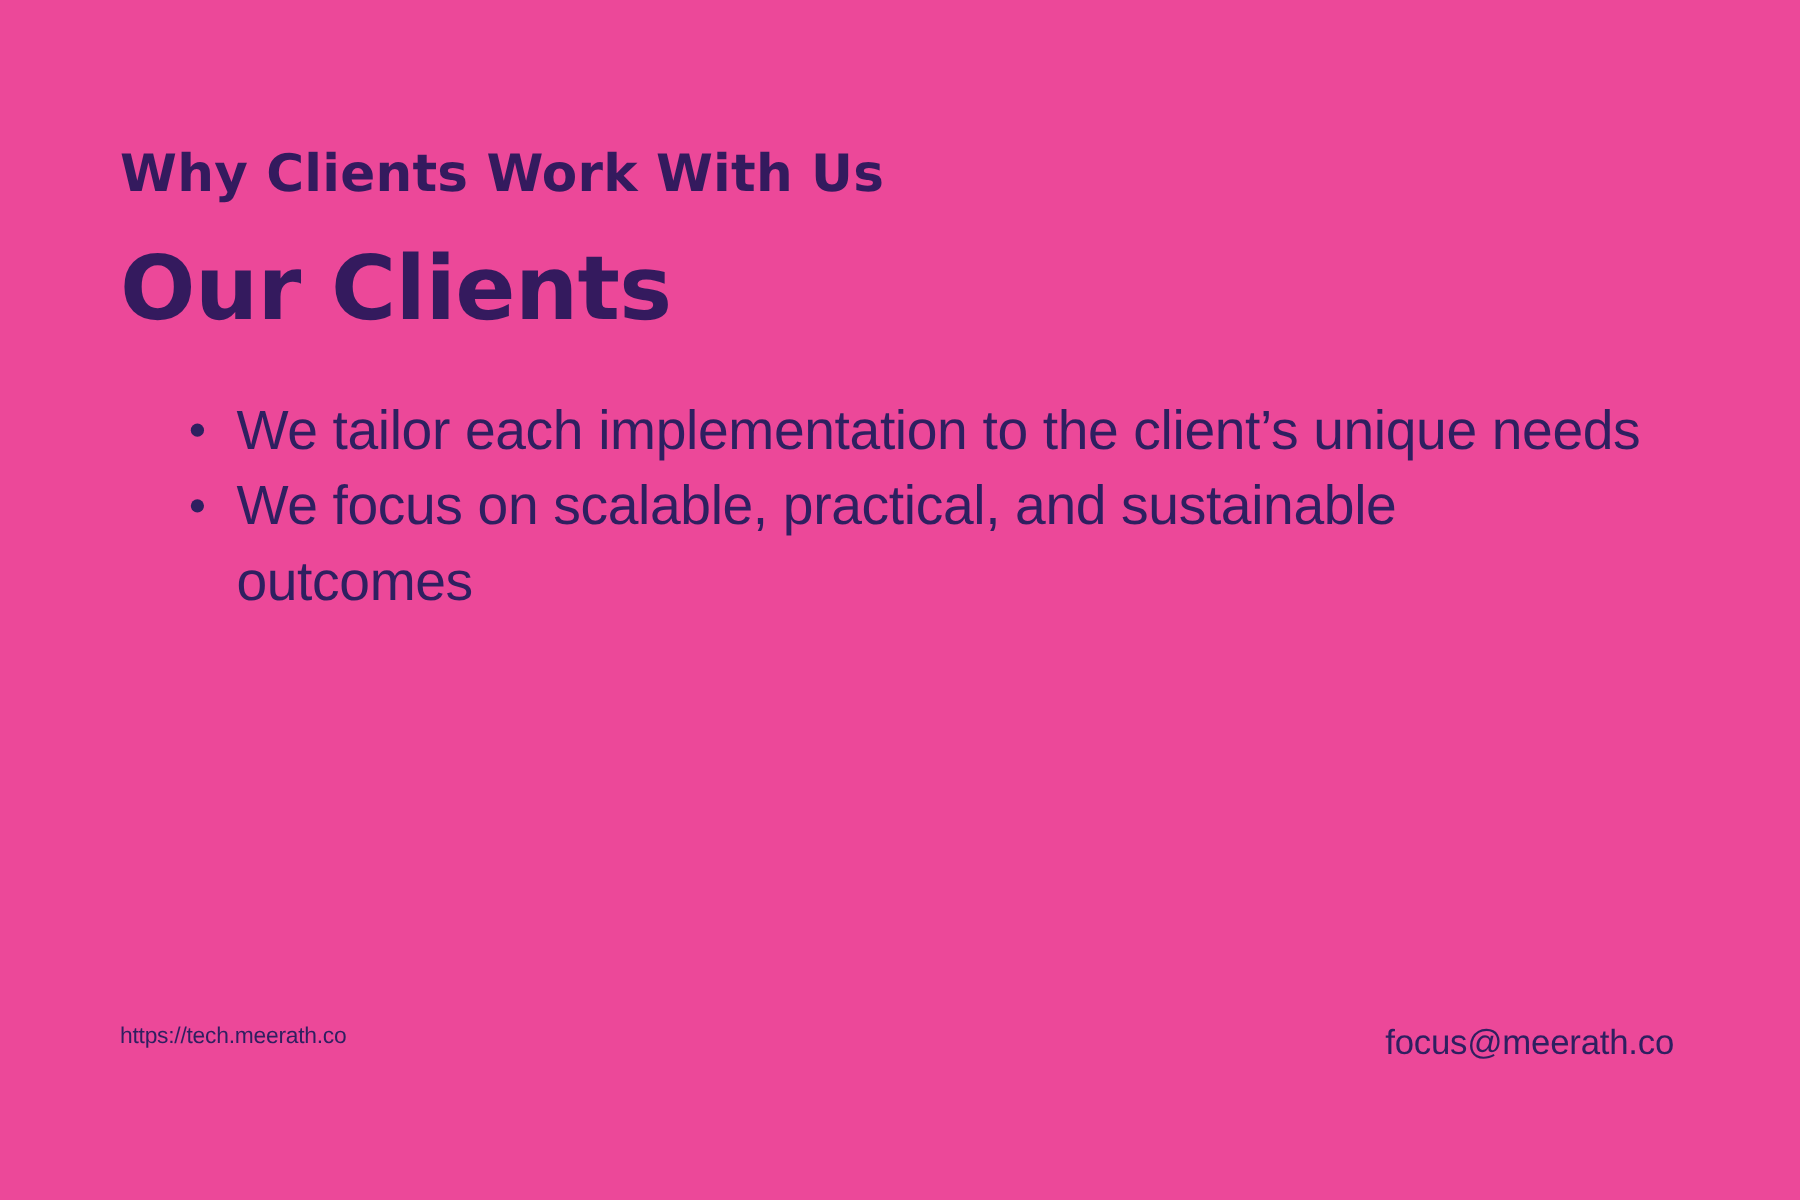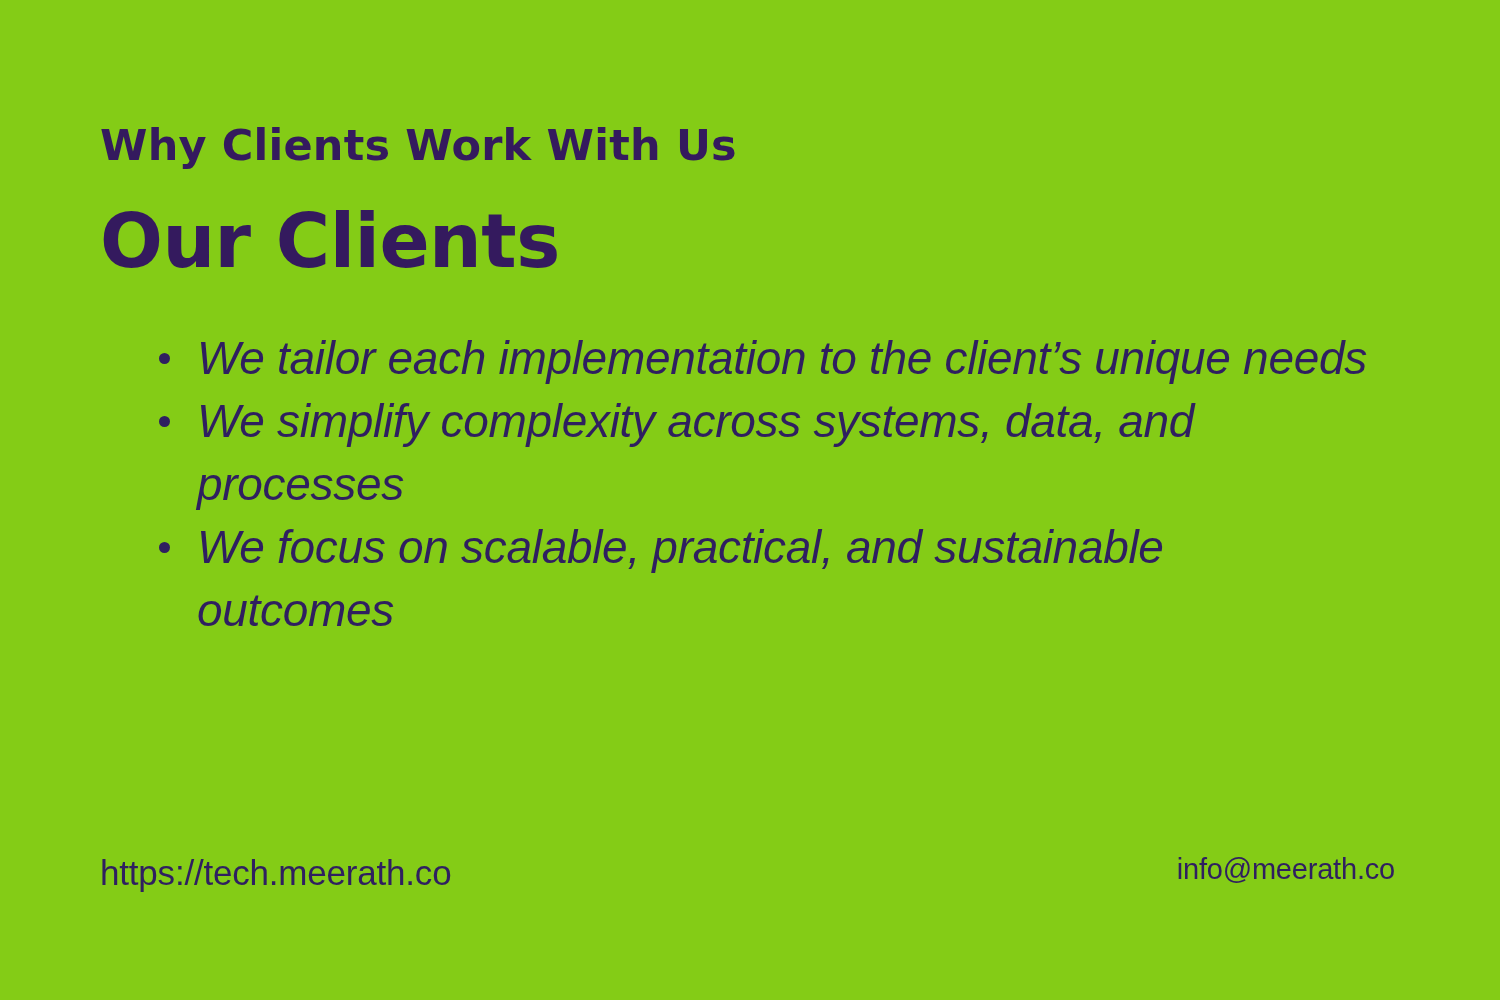--- a/index.html
+++ b/index.html
@@ -10,21 +10,21 @@
     width: 1500px;
     height: 1000px;
     background: #5edcbd;
     font-family: "Liberation Sans", sans-serif;
     overflow: hidden;
   }
   .slide {
     position: relative;
     width: 1500px;
     height: 1000px;
-    background: #84cc16;
+    background: #ec4899;
     box-sizing: border-box;
   }
 
   
   .kicker {
     position: absolute;
     left: 100px;
     top: 123px;
     font-family: "DejaVu Sans", sans-serif;
     font-size: 43px;
@@ -61,21 +61,20 @@
   }
   .bullet-item {
     position: relative;
     padding-left: 42px;
     font-family: "Liberation Sans", sans-serif;
     font-size: 46px;
     font-weight: 400;
     line-height: 63px;
     color: #2f1f60;
     letter-spacing: -0.3px;
-    font-style: italic;
   }
   .bullet-item::before {
     content: "";
     position: absolute;
     left: 4px;
     top: 26px;
     width: 11px;
     height: 11px;
     border-radius: 50%;
     background: #2f1f60;
@@ -87,21 +86,21 @@
     left: 0;
     top: 853px;
     width: 1500px;
     height: 50px;
   }
   .footer-left {
     position: absolute;
     left: 100px;
     top: 0;
     font-family: "Liberation Sans", sans-serif;
-    font-size: 35px;
+    font-size: 19px;
     font-weight: 400;
     color: #2f1f60;
     letter-spacing: -0.2px;
     white-space: nowrap;
   }
   .footer-right {
     position: absolute;
     right: 105px;
     top: 0;
     font-family: "Liberation Sans", sans-serif;
@@ -116,22 +115,21 @@
 <body>
 
 <div class="slide">
 
   <div class="kicker">Why Clients Work With Us</div>
 
   <div class="title">Our Clients</div>
 
   <ul class="bullets">
     <li class="bullet-item">We tailor each implementation to the client’s unique needs</li>
-    <li class="bullet-item">We simplify complexity across systems, data, and processes</li>
     <li class="bullet-item">We focus on scalable, practical, and sustainable outcomes</li>
   </ul>
 
   <div class="footer">
     <div class="footer-left">https://tech.meerath.co</div>
-    <div class="footer-right">info@meerath.co</div>
+    <div class="footer-right">focus@meerath.co</div>
   </div>
 
 </div>
 
 </body></html>

